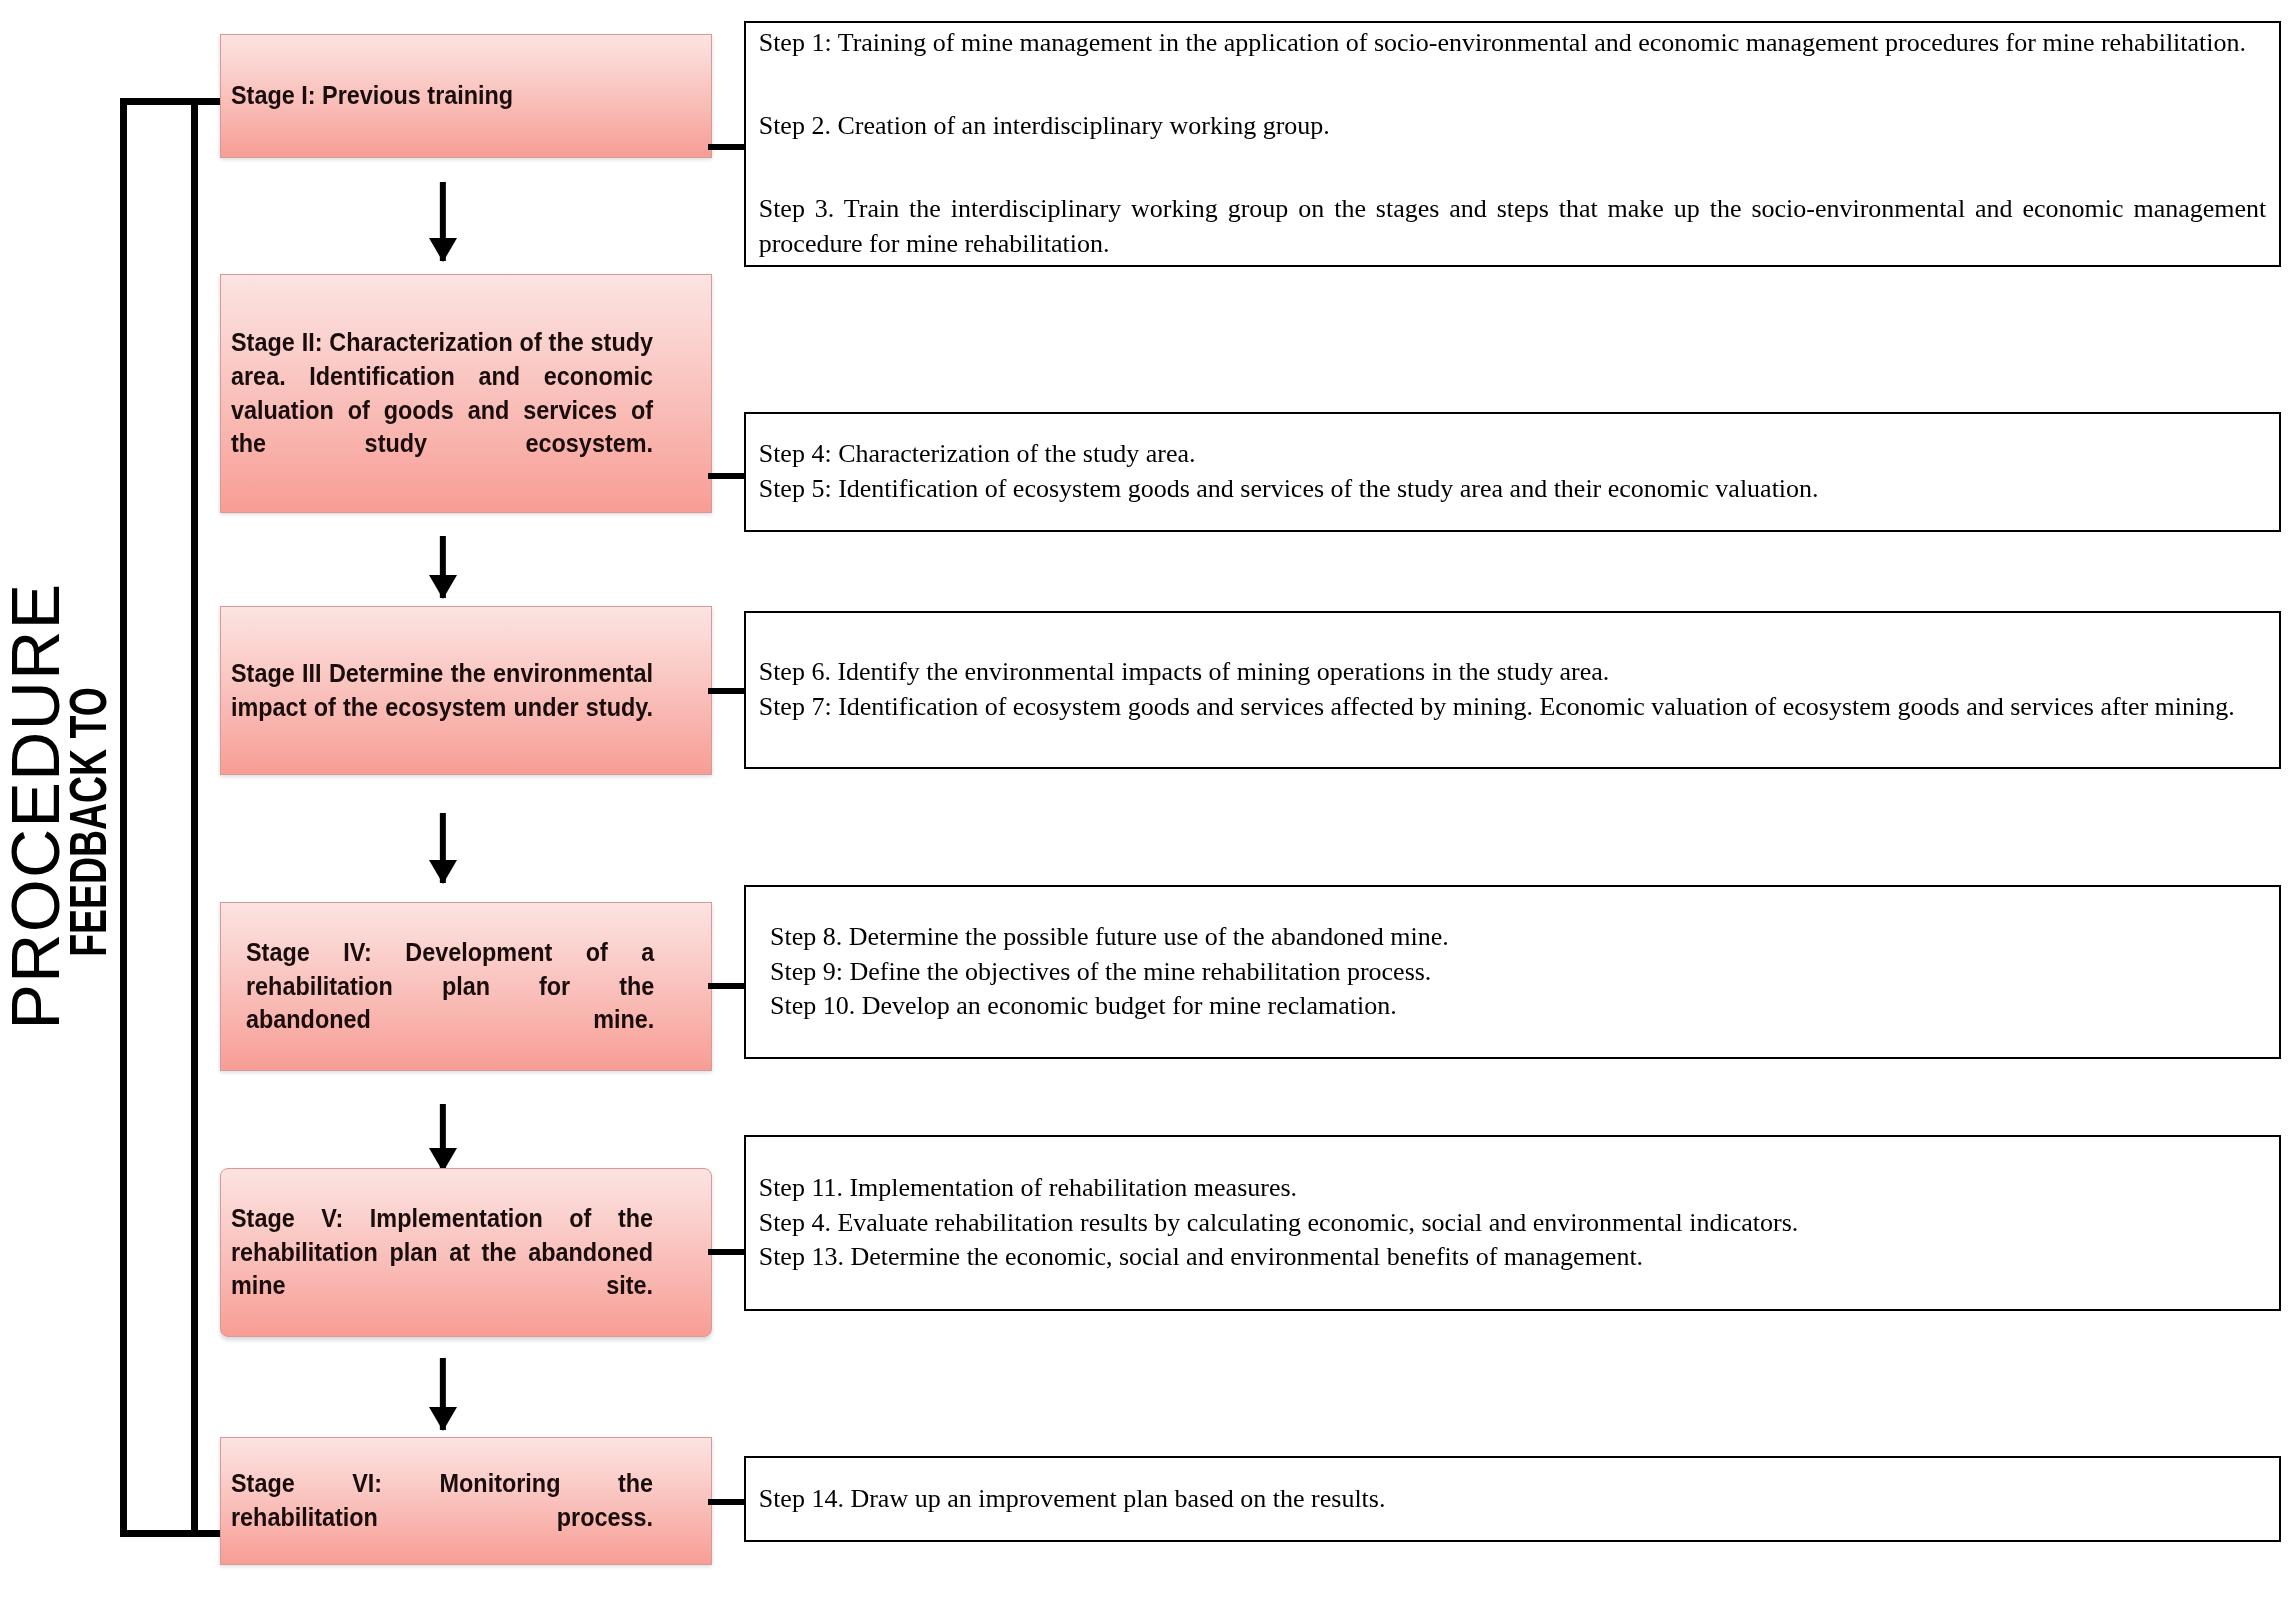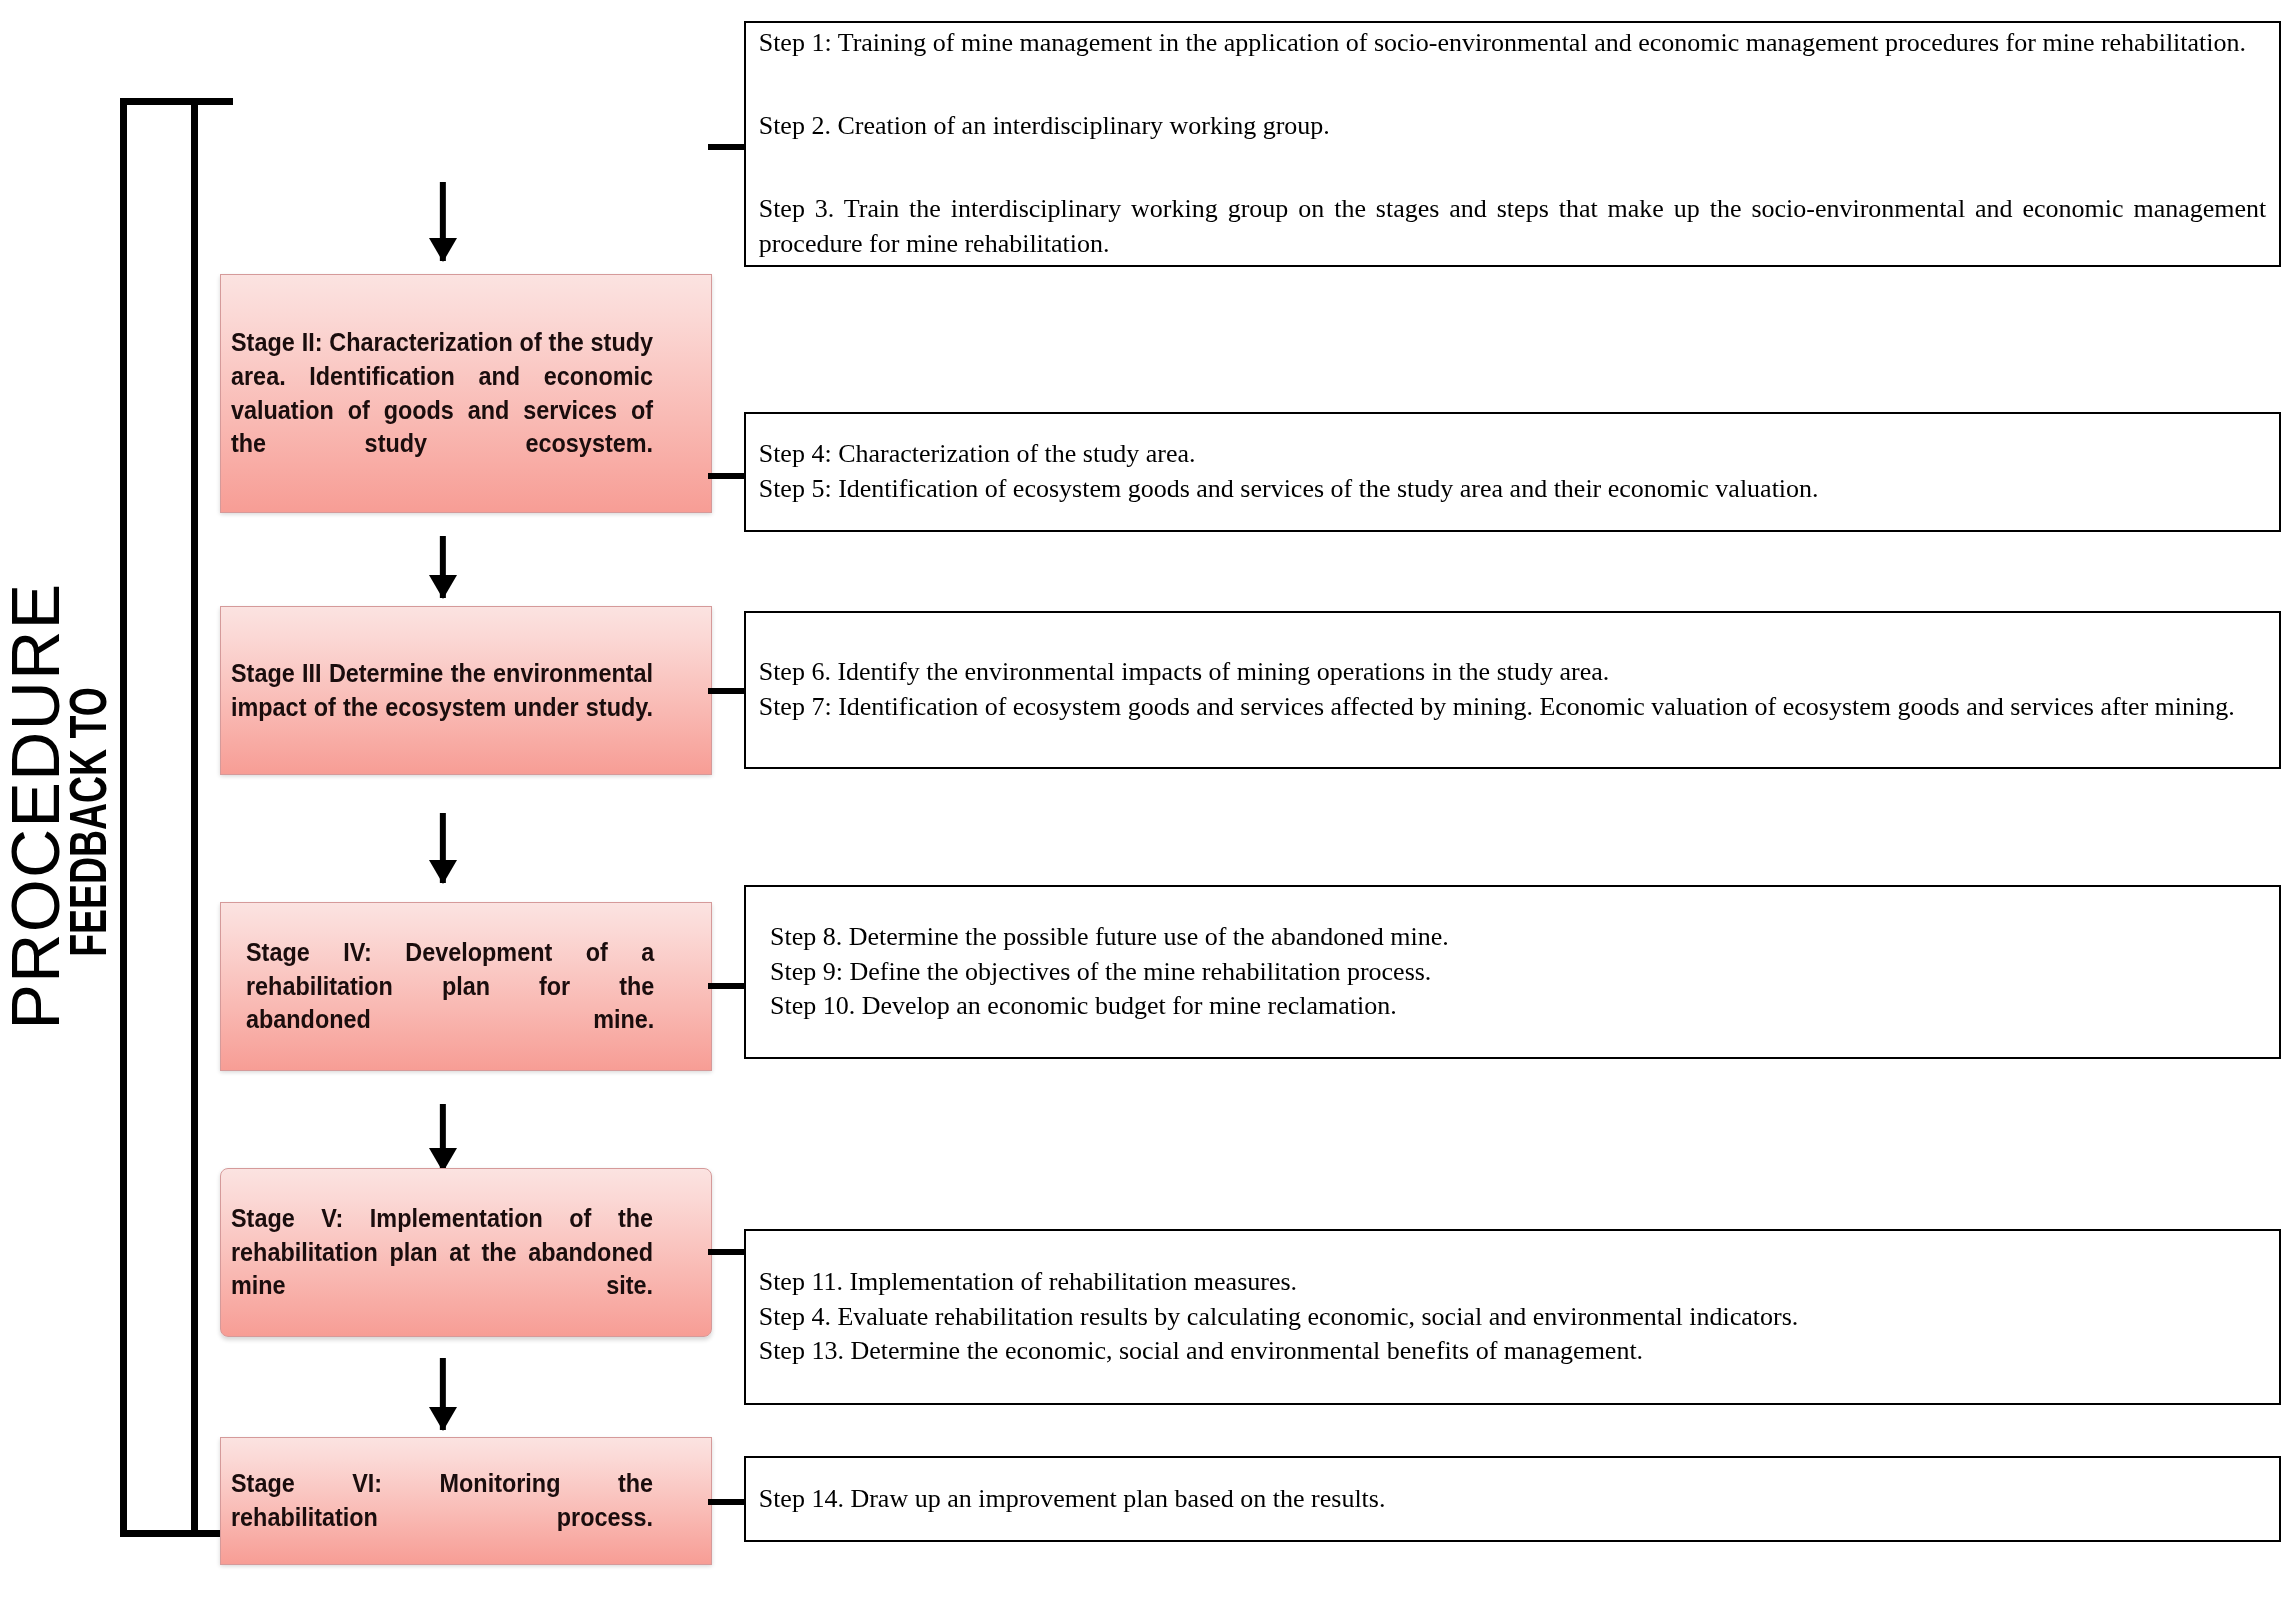--- a/index.html
+++ b/index.html
@@ -89,20 +89,23 @@
   <div class="vlabel" id="feedback-label">FEEDBACK TO</div>
 
   <div class="rail" style="left:120px;top:98px;width:7px;height:1439px;"></div>
 
   <div class="rail" style="left:120px;top:98px;width:113px;height:7px;"></div>
 
   <div class="rail" style="left:120px;top:1530px;width:113px;height:7px;"></div>
 
   <div class="rail" style="left:191px;top:98px;width:7px;height:1439px;"></div>
 
+  <div class="stage-box single" id="stage-1" style="top:34px;height:124px;">
+    <span>Stage I: Previous training</span>
+  </div>
 
   <div class="hconn" style="left:708px;top:144px;width:39px;"></div>
 
   <div class="arrow-wrap" style="left:428px;top:182px;width:29.5px;height:79px;">
     <div class="arrow" style="position:absolute;left:0;top:0;width:29.5px;height:79px;">
       <div class="shaft"></div>
         <div class="head"></div>
     </div>
   </div>
 
@@ -173,21 +176,21 @@
 
   <div class="hconn" style="left:708px;top:1249px;width:39px;"></div>
 
   <div class="arrow-wrap" style="left:428px;top:1358px;width:29.5px;height:72px;">
     <div class="arrow" style="position:absolute;left:0;top:0;width:29.5px;height:72px;">
       <div class="shaft"></div>
         <div class="head"></div>
     </div>
   </div>
 
-  <div class="step-box" id="steps-11-13" style="top:1229px;height:176px;">
+  <div class="step-box" id="steps-11-13" style="top:1135px;height:176px;">
     <p class="last">Step 11. Implementation of rehabilitation measures.</p>
     <p class="last">Step 4. Evaluate rehabilitation results by calculating economic, social and environmental indicators.</p>
     <p class="last">Step 13. Determine the economic, social and environmental benefits of management.</p>
   </div>
 
   <div class="stage-box" id="stage-6" style="top:1437px;height:128px;">
     <span>Stage VI: Monitoring the rehabilitation process.</span>
   </div>
 
   <div class="hconn" style="left:708px;top:1499px;width:39px;"></div>

